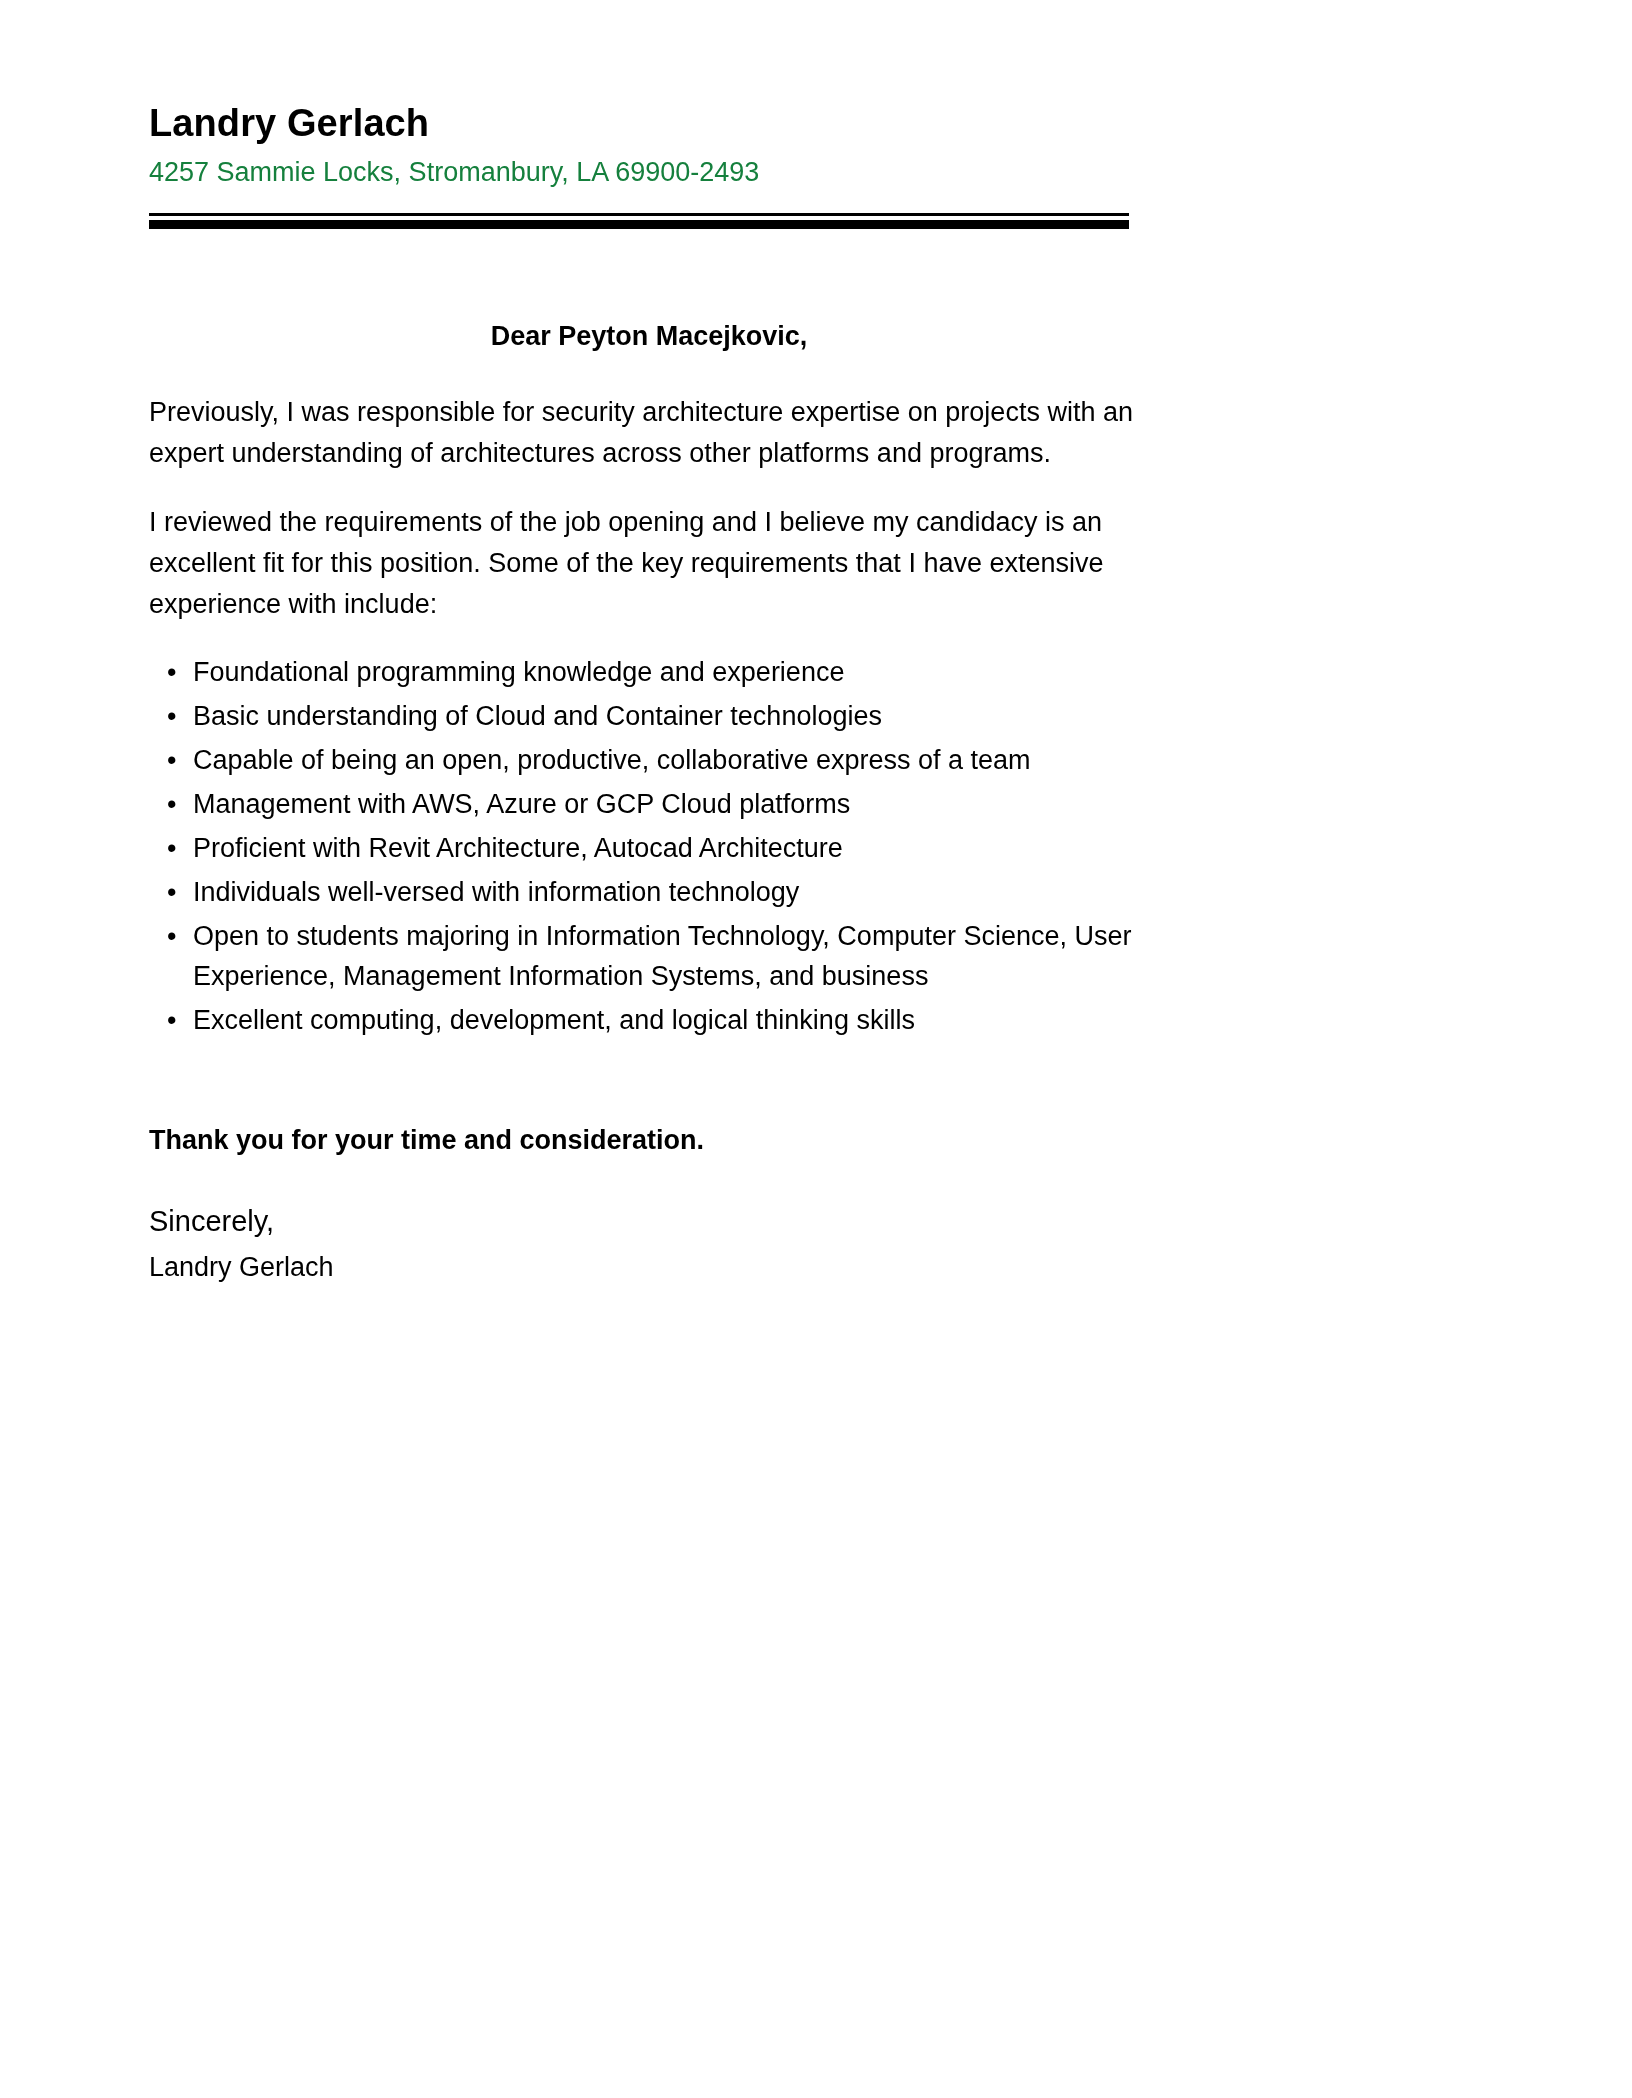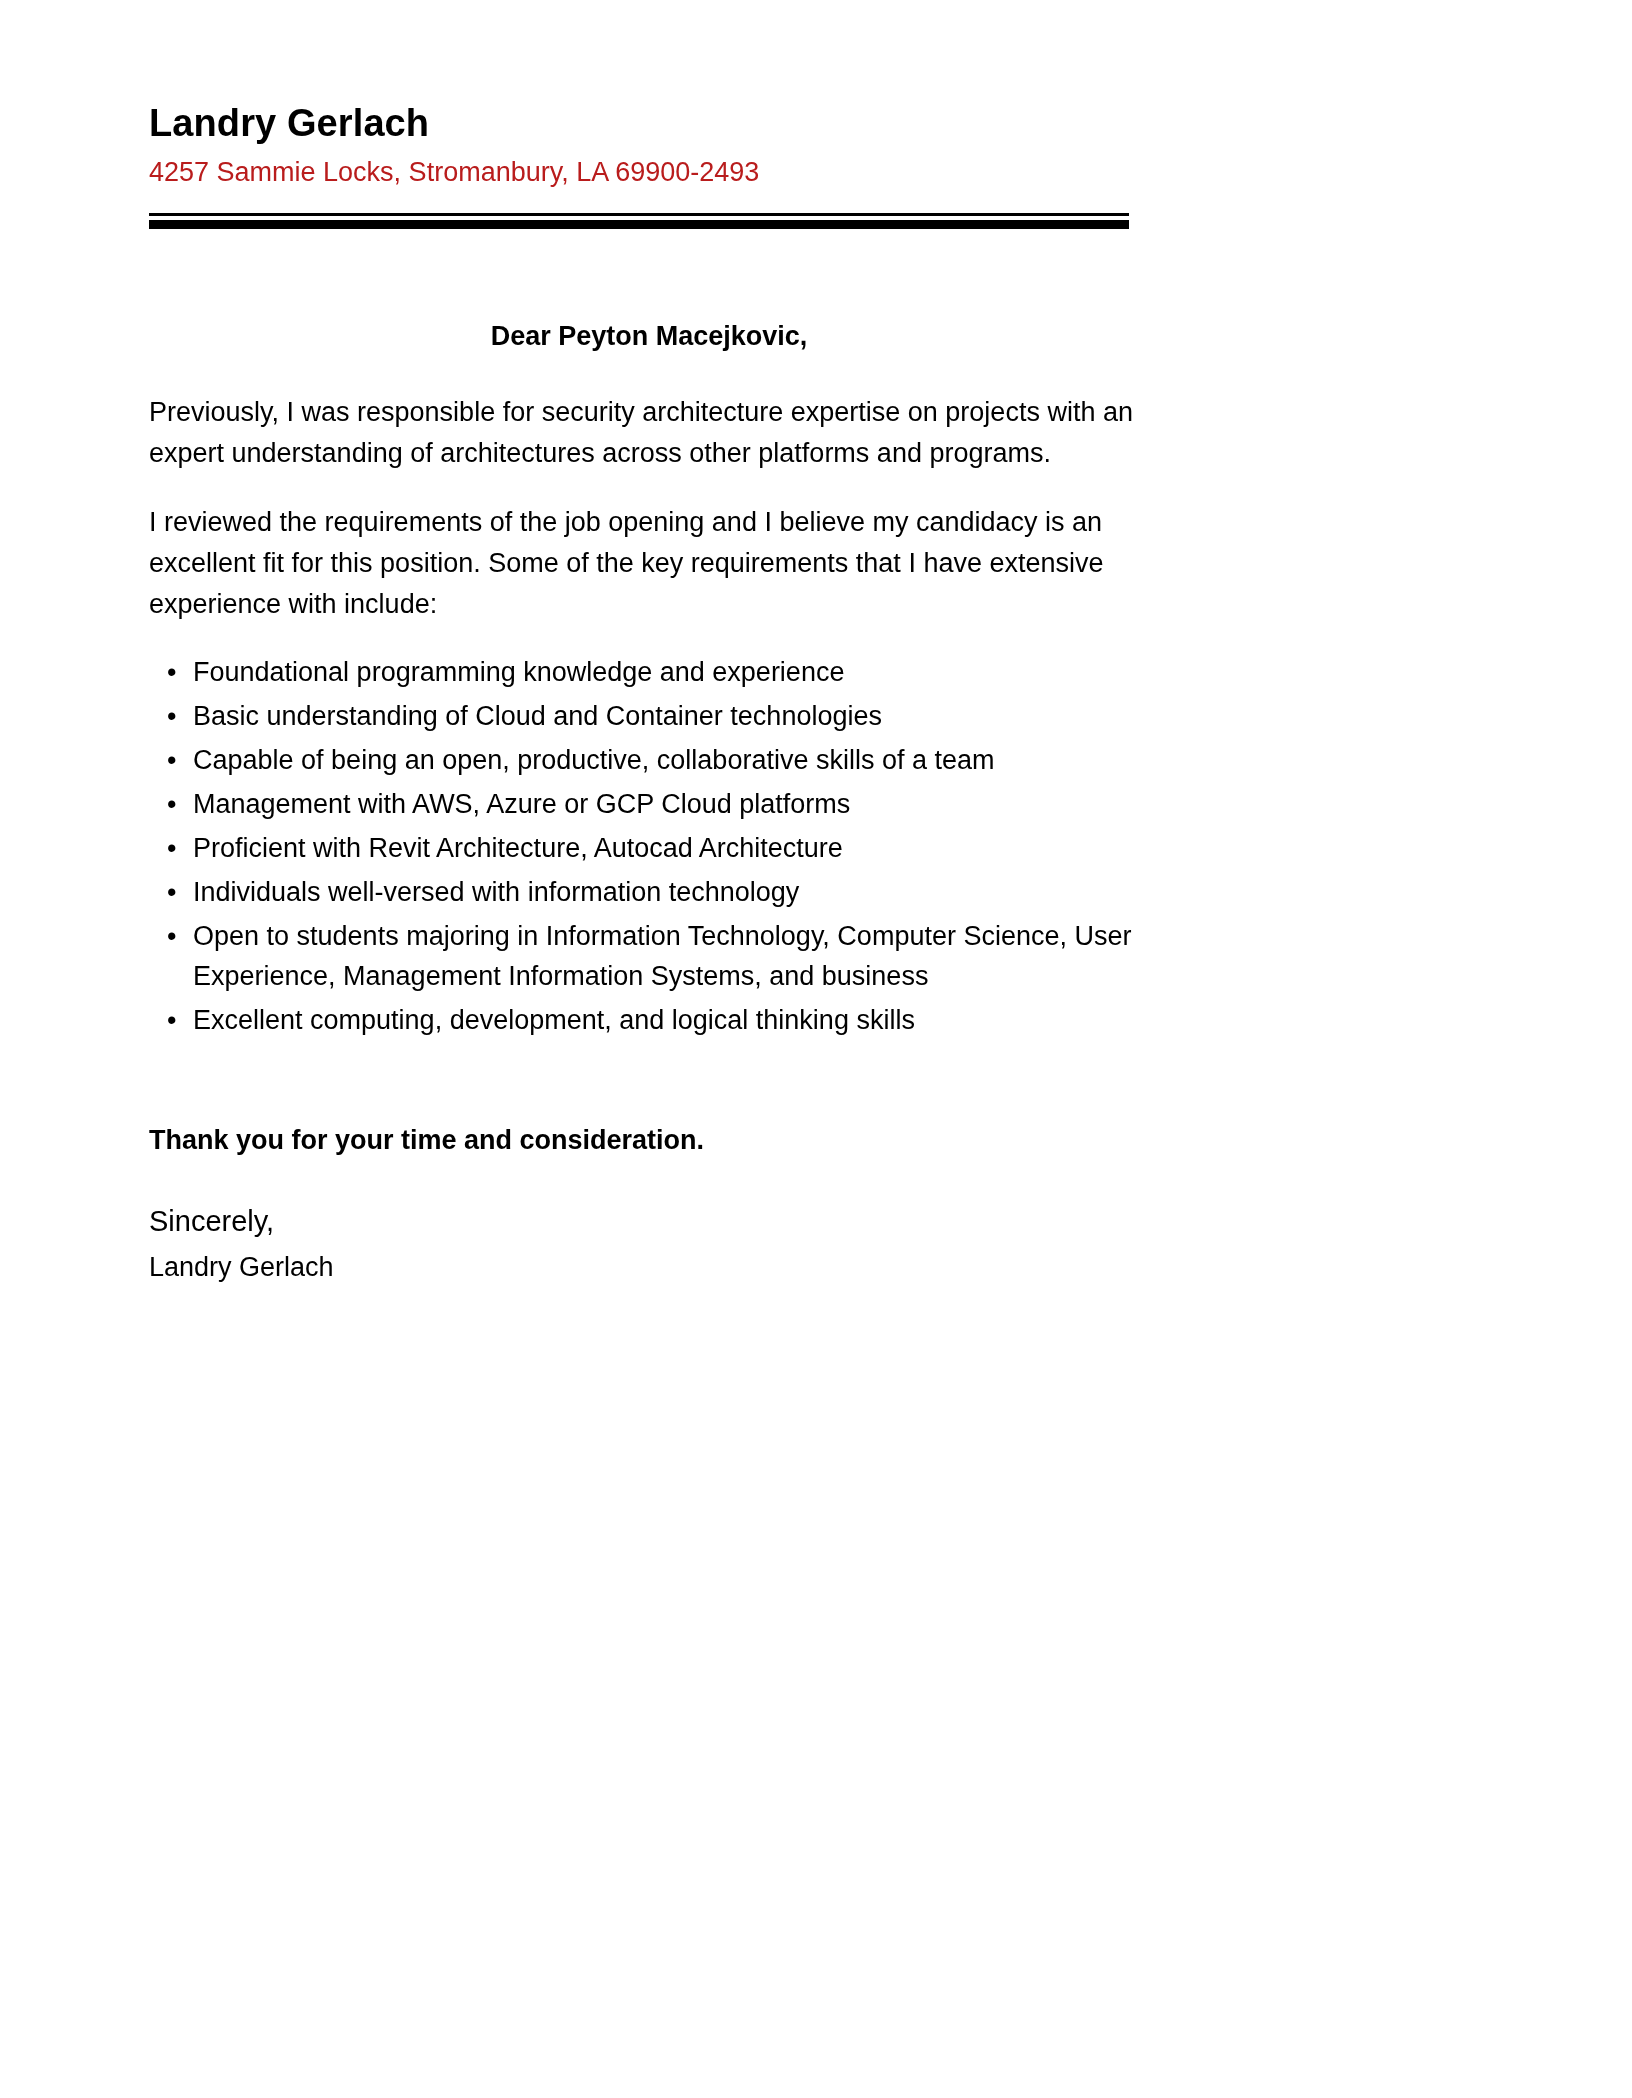--- a/index.html
+++ b/index.html
@@ -39,21 +39,21 @@
     line-height: 1.22;
     margin: 0 0 10px 0;
     color: #000000;
   }
 
   .sender-address {
     font-size: 27px;
     font-weight: normal;
     line-height: 1.25;
     margin: 0;
-    color: #b91c1c;
+    color: #15803d;
   }
 
   
   .divider {
     width: 980px;
     margin-top: 23px;
     margin-bottom: 0;
   }
   .divider .rule-thin {
     height: 3px;
@@ -157,21 +157,21 @@
       <p class="salutation">Dear Peyton Macejkovic,</p>
 
 
       <p class="body-paragraph">Previously, I was responsible for security architecture expertise on projects with an expert understanding of architectures across other platforms and programs.</p>
 
       <p class="body-paragraph">I reviewed the requirements of the job opening and I believe my candidacy is an excellent fit for this position. Some of the key requirements that I have extensive experience with include:</p>
 
       <ul class="requirements-list">
           <li><span class="bullet-dot">•</span><span>Foundational programming knowledge and experience</span></li>
           <li><span class="bullet-dot">•</span><span>Basic understanding of Cloud and Container technologies</span></li>
-          <li><span class="bullet-dot">•</span><span>Capable of being an open, productive, collaborative skills of a team</span></li>
+          <li><span class="bullet-dot">•</span><span>Capable of being an open, productive, collaborative express of a team</span></li>
           <li><span class="bullet-dot">•</span><span>Management with AWS, Azure or GCP Cloud platforms</span></li>
           <li><span class="bullet-dot">•</span><span>Proficient with Revit Architecture, Autocad Architecture</span></li>
           <li><span class="bullet-dot">•</span><span>Individuals well-versed with information technology</span></li>
           <li><span class="bullet-dot">•</span><span>Open to students majoring in Information Technology, Computer Science, User Experience, Management Information Systems, and business</span></li>
           <li><span class="bullet-dot">•</span><span>Excellent computing, development, and logical thinking skills</span></li>
         </ul>
 
       <p class="closing-thanks">Thank you for your time and consideration.</p>
 
       <p class="sign-off">Sincerely,</p>

